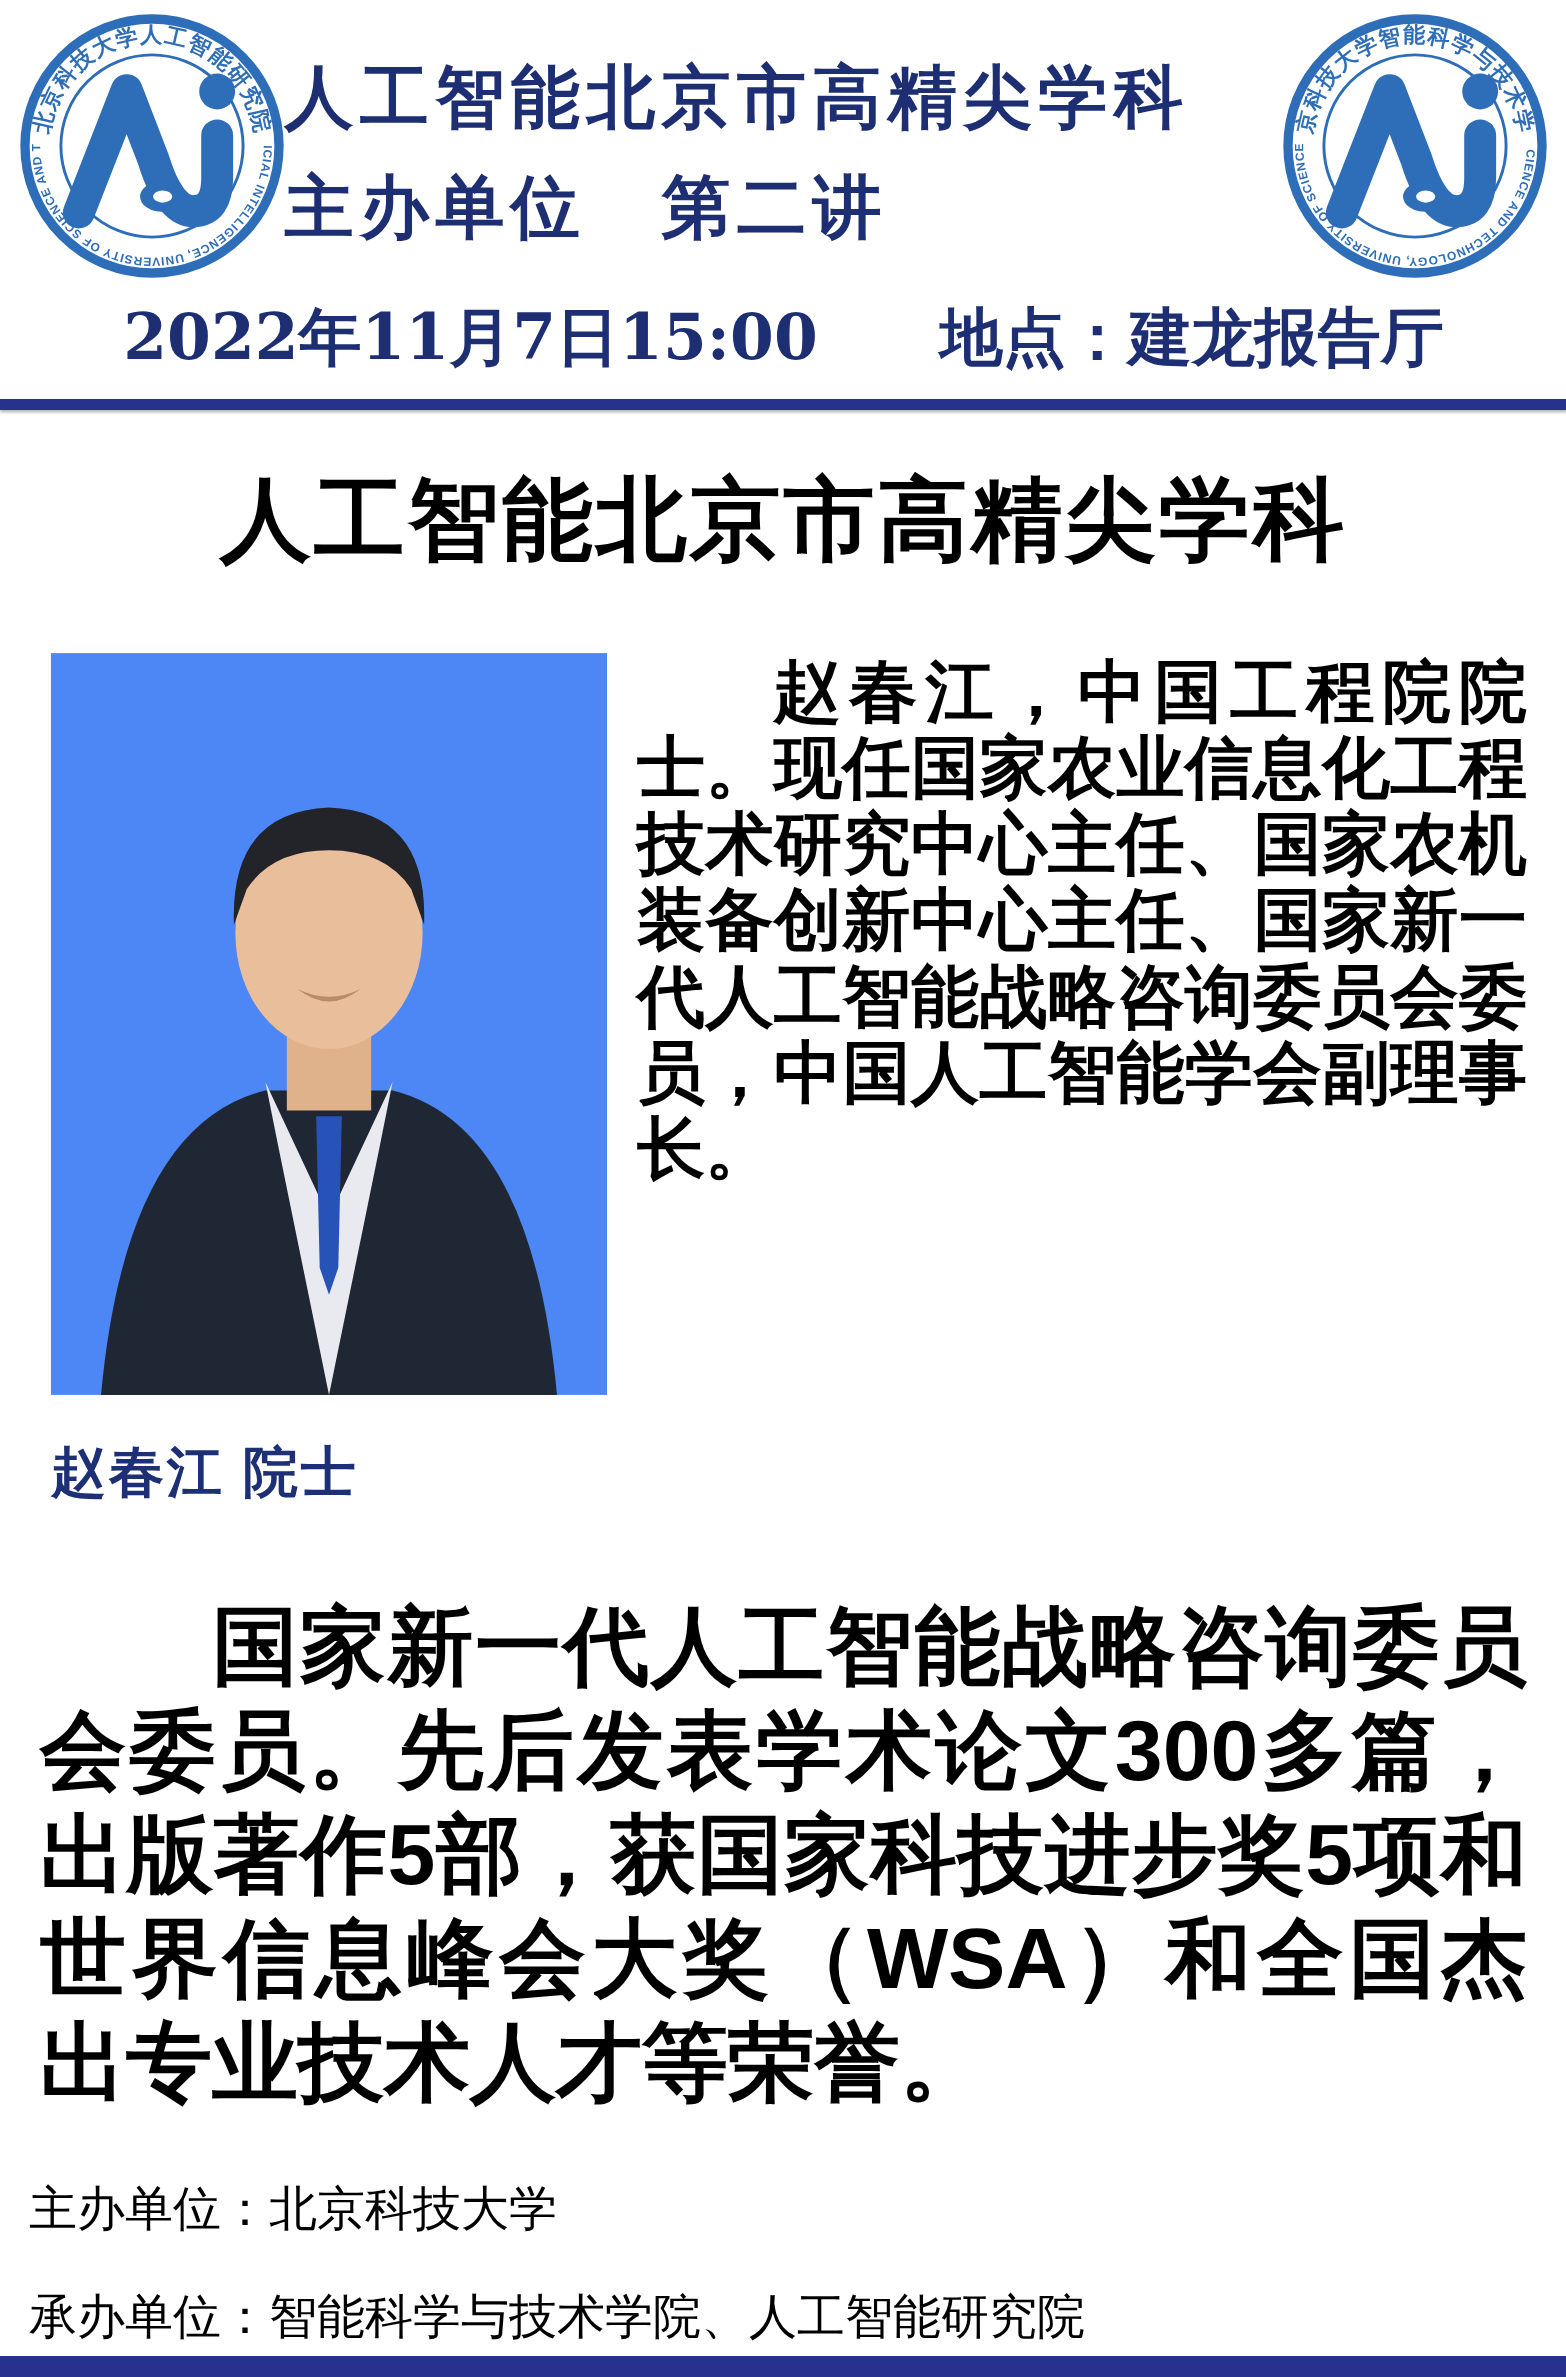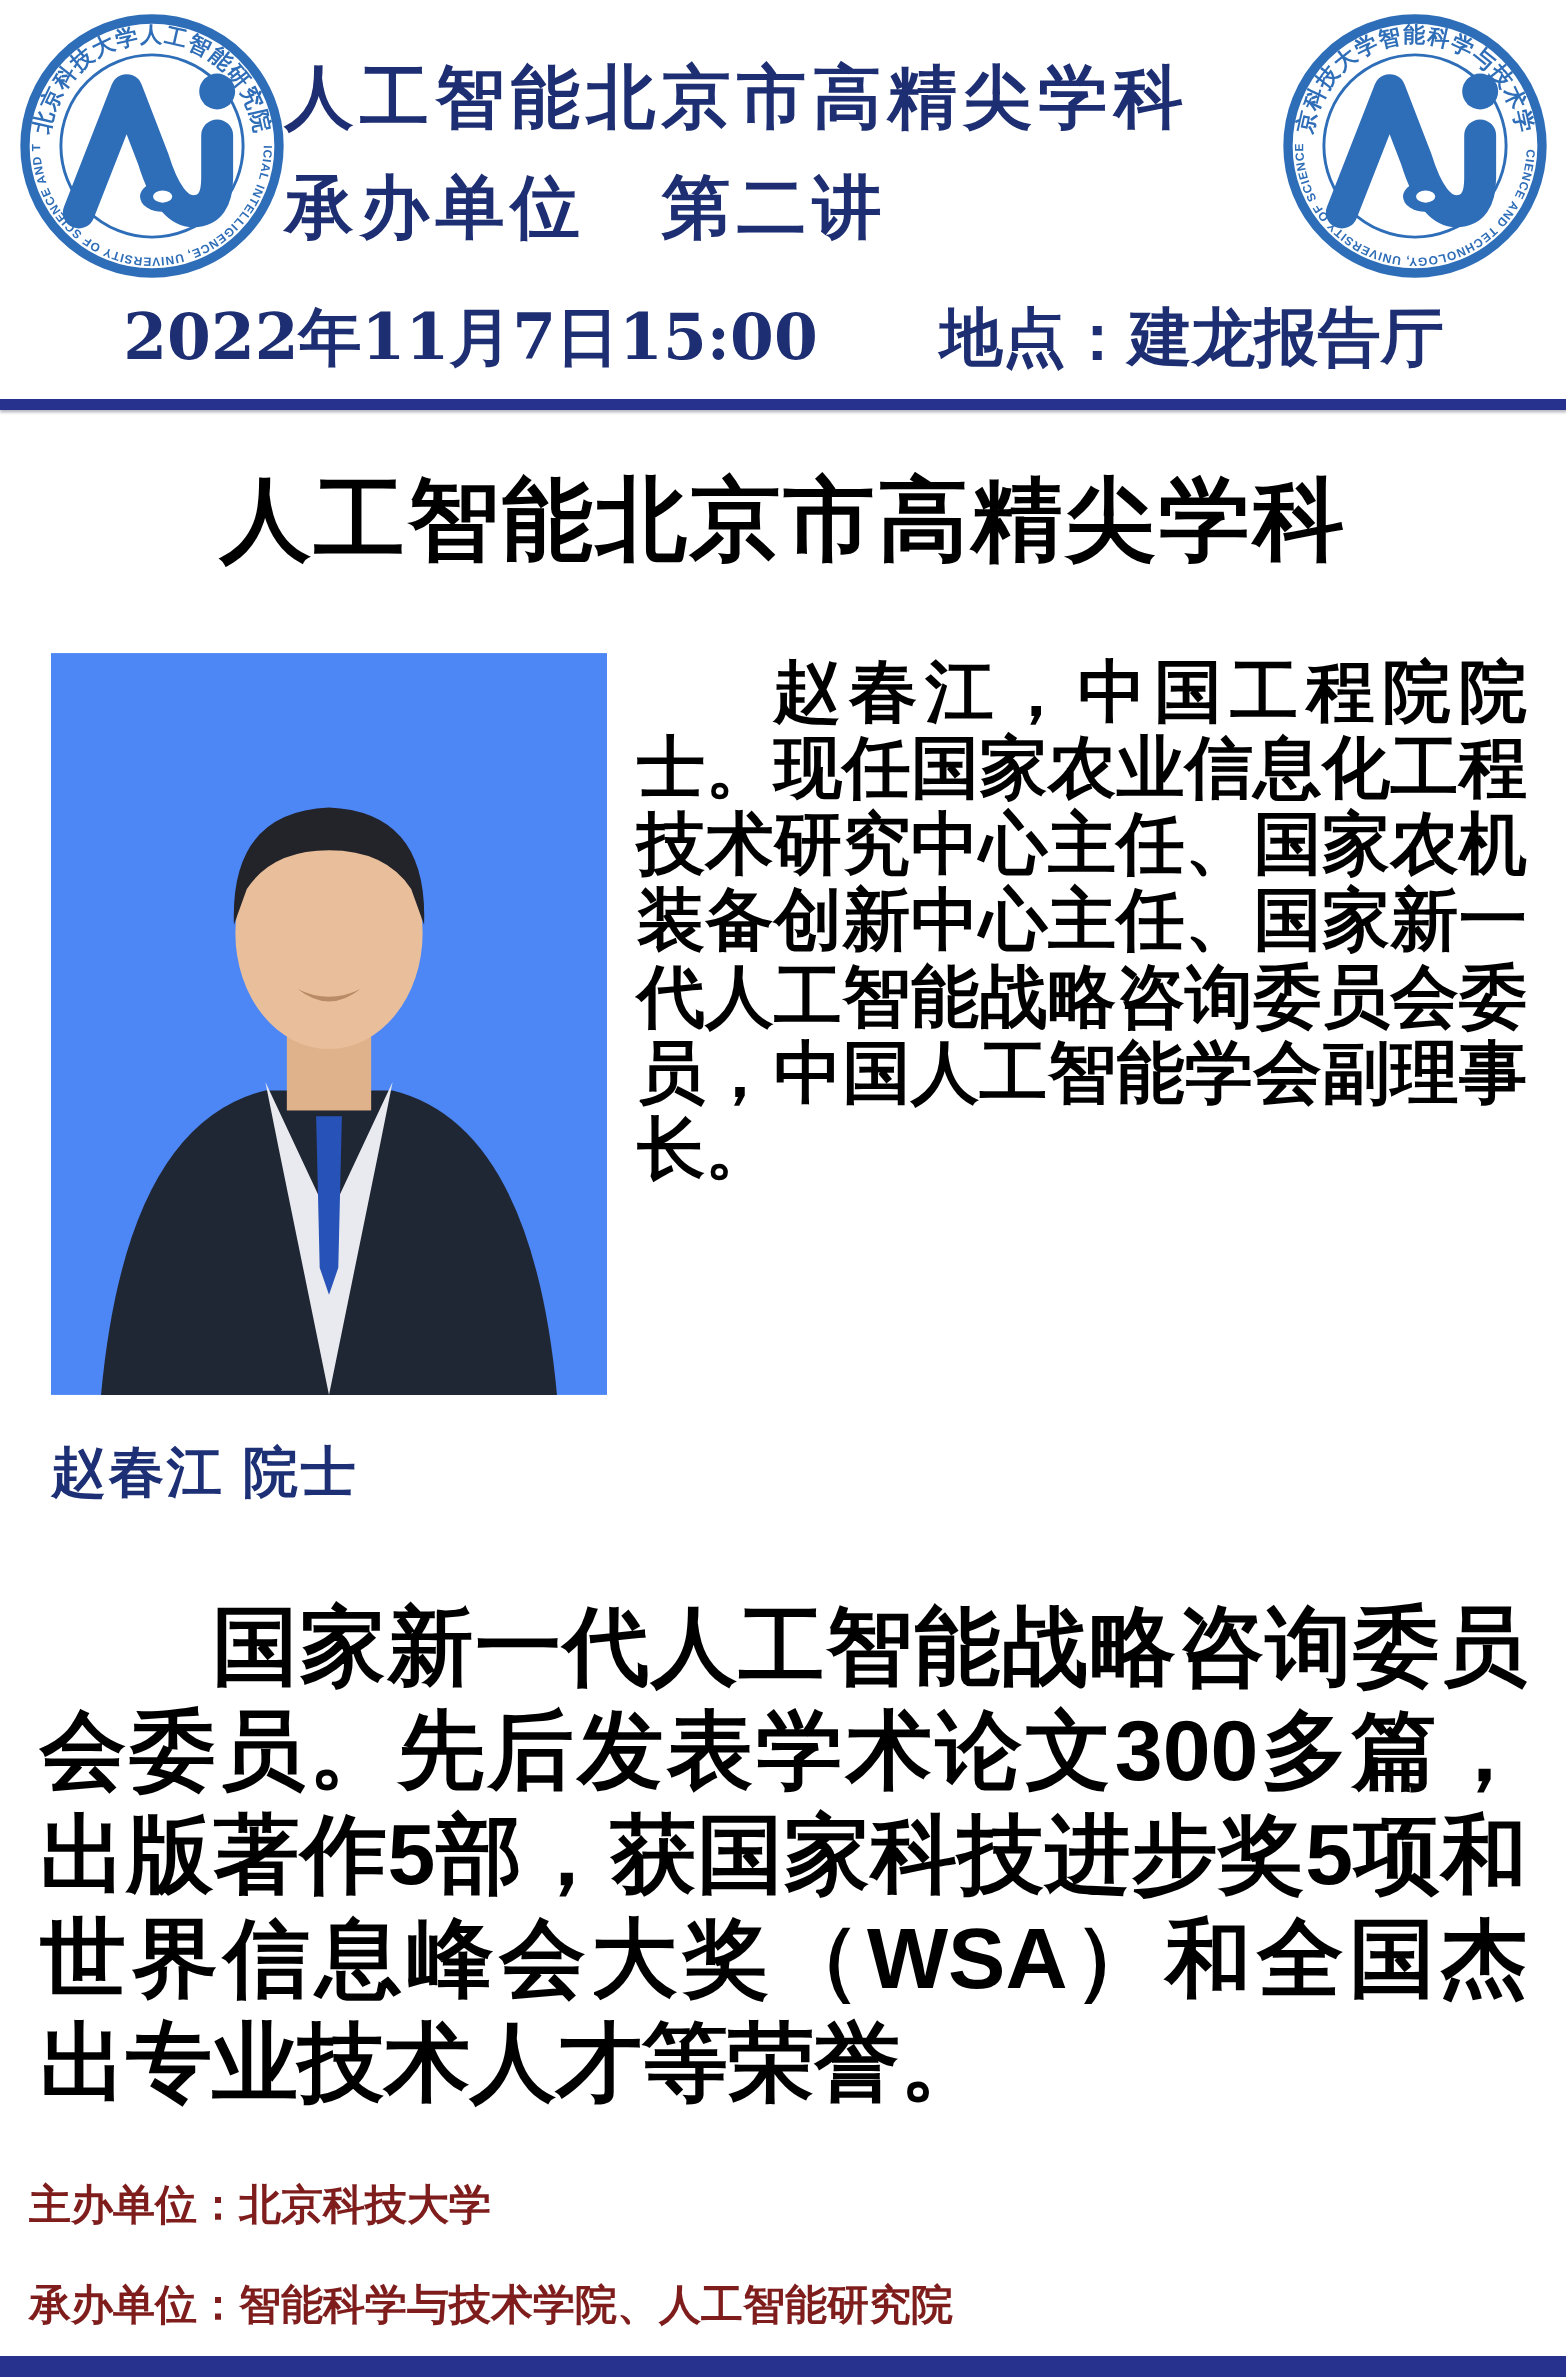--- a/index.html
+++ b/index.html
@@ -92,23 +92,23 @@
     font-size:86px;
     line-height:1.21;
     font-weight:700;
     text-align:justify;
     text-align-last:left;
     text-indent:2em;
   }
   
   .footer{margin:63px 40px 0 29px;}
   .footer-line{
-    font-size:42px;
-    font-weight:700;
-    color:#7f1d1d;
+    font-size:48px;
+    font-weight:400;
+    color:#000000;
     white-space:nowrap;
   }
   .footer-line + .footer-line{margin-top:44px;}
   .bottom-bar{
     position:absolute;left:0;bottom:0;
     width:100%;height:21.4px;
     background:#27328f;
   }
 </style>
 </head>
@@ -132,21 +132,21 @@
           <path d="M 45 150 L 81 58 L 101 110 Q 113 149 131 149 Q 149 149 149 124 L 149 92" fill="none" stroke="#2e6db7" stroke-width="24" stroke-linecap="round" stroke-linejoin="round"></path>
           <circle cx="149" cy="59" r="13.5" fill="#2e6db7"></circle>
           <ellipse cx="108" cy="138" rx="17" ry="11.5" fill="#2e6db7"></ellipse>
           <ellipse cx="108" cy="138" rx="7.2" ry="4.6" fill="#ffffff"></ellipse>
         </g>
       </svg>
     </div>
 
     <div class="header-title">
       <div>人工智能北京市高精尖学科</div>
-      <div>承办单位　第二讲</div>
+      <div>主办单位　第二讲</div>
     </div>
 
     <div class="logo">
       <svg viewBox="0 0 200 200">
         <defs>
           <path id="ringTopR" d="M 22,100 A 78,78 0 0 1 178,100"></path>
           <path id="ringBottomR" d="M 184,100 A 84,84 0 0 1 16,100"></path>
         </defs>
         <circle cx="100" cy="100" r="95.5" fill="none" stroke="#2e6db7" stroke-width="7"></circle>
         <circle cx="100" cy="100" r="68.5" fill="none" stroke="#2e6db7" stroke-width="2.2"></circle>

